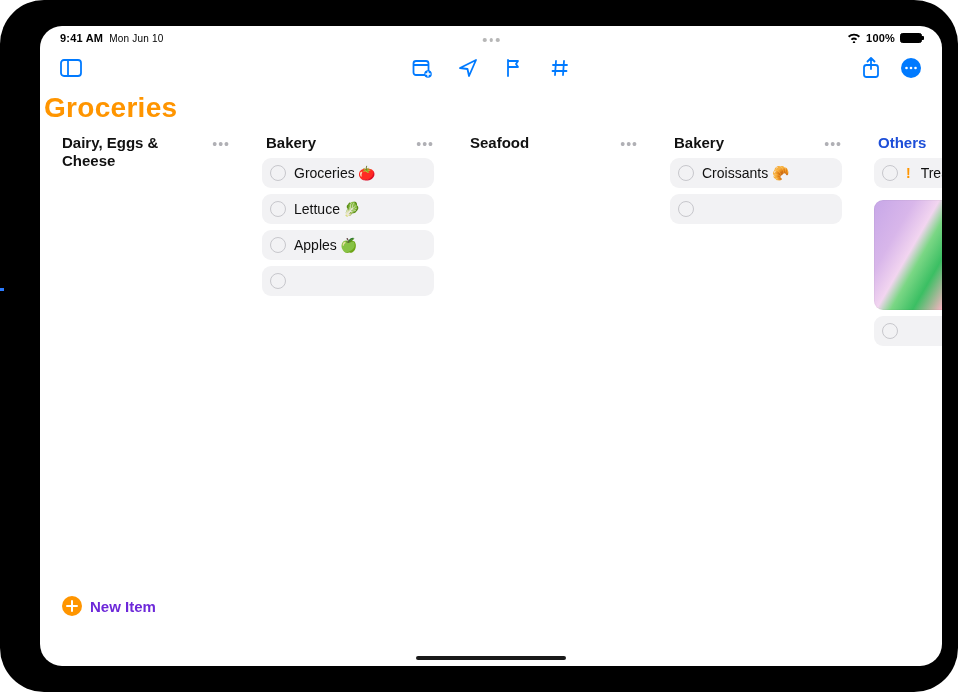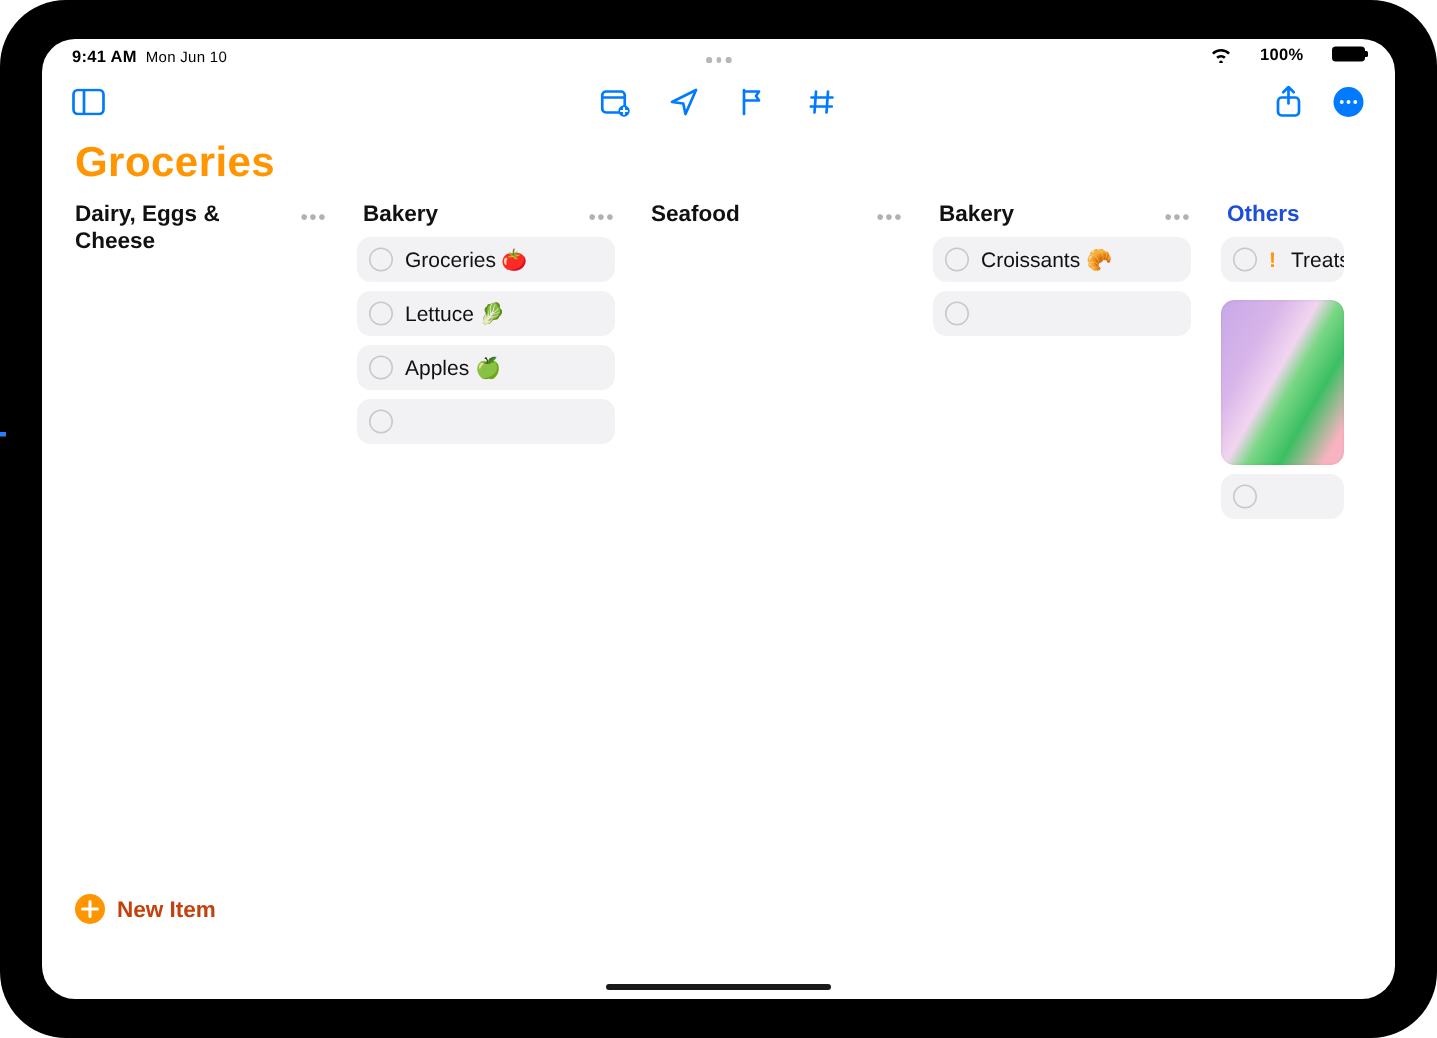--- a/index.html
+++ b/index.html
@@ -11,32 +11,33 @@
     padding: 26px 28px;
     position: relative;
   }
   .screen {
     width: 100%; height: 100%;
     background: #fff;
     border-radius: 22px;
     display: flex; flex-direction: column;
     overflow: hidden;
     position: relative;
+    margin-left: 12px;
   }
   
   .status-bar {
     height: 22px;
     display: flex; align-items: center;
     font-size: 11px; font-weight: 600; color: #000;
     padding: 2px 20px 0 20px;
     letter-spacing: .2px;
   }
   .status-left { display: flex; align-items: baseline; gap: 6px; }
   .status-left .date { font-weight: 400; font-size: 10px; }
-  .status-right { margin-left: auto; display: flex; align-items: flex-start; gap: 19px; }
+  .status-right { margin-left: auto; display: flex; align-items: center; gap: 5px; }
   .status-dots-center {
     position: absolute; left: 50%; top: 12px; transform: translateX(-50%);
     display: flex; gap: 3px;
   }
   .status-dots-center span { width: 3.5px; height: 3.5px; border-radius: 50%; background: #b7b7b7; }
   .wifi-icon, .battery { display: inline-block; }
   .battery {
     width: 22px; height: 10px; border: 1px solid #000; border-radius: 2.5px; position: relative; background:#000;
   }
   .battery::after { content:""; position:absolute; right:-3px; top:2px; width:2px; height:4px; background:#000; border-radius:0 1px 1px 0; }
@@ -48,25 +49,25 @@
     gap: 16px;
     position: relative;
   }
   .toolbar .center-group {
     position: absolute; left: 50%; transform: translateX(-50%);
     display: flex; gap: 20px;
   }
   .toolbar .right-group { margin-left: auto; display: flex; gap: 14px; align-items: center; }
   .tb-btn { color:#007aff; display:flex; align-items:center; justify-content:center; width:26px; height:26px; }
   
-  .title-row { padding: 4px 22px 8px; }
+  .title-row { padding: 4px 4px 8px; }
   .list-title { font-size: 28px; font-weight: 700; color: #ff9500; letter-spacing: .3px; }
   
   .board {
-    flex: 1; display: flex; gap: 8px;
+    flex: 1; display: flex; gap: 20px;
     padding: 0 0 0 12px;
     overflow: hidden;
   }
   .column { width: 184px; flex: 0 0 184px; }
   .column.partial { width: 94px; flex: 0 0 94px; }
   .col-header {
     display: flex; align-items: flex-start; justify-content: space-between;
     padding: 2px 6px 6px 10px;
     min-height: 24px;
   }
@@ -87,21 +88,21 @@
   }
   .priority { color:#ff9500; font-weight:600; margin-right:2px; }
   .img-card {
     margin-top:6px; border-radius:9px; width:100%; height:110px; overflow:hidden;
     background: linear-gradient(120deg,#c7a7e8 0%, #d8b6ea 28%, #f2d5f0 45%, #7bd785 55%, #3bbf63 70%, #f7b3c1 90%);
     box-shadow: inset 0 0 0 1px rgba(0,0,0,.03);
   }
   
   .footer {
     position: absolute; left: 22px; bottom: 50px;
-    display:flex; align-items:center; gap:8px; color:#c2410c; font-size:15px; font-weight:600;
+    display:flex; align-items:center; gap:8px; color:#6d28d9; font-size:15px; font-weight:600;
   }
   .add-circle {
     width:20px; height:20px; background:#ff9500; border-radius:50%;
     display:flex; align-items:center; justify-content:center; color:#fff;
   }
   .home-indicator {
     position:absolute; bottom:6px; left:50%; transform:translateX(-50%);
     width:150px; height:4.5px; background:#000; border-radius:3px; opacity:.9;
   }
   .side-indicator {

